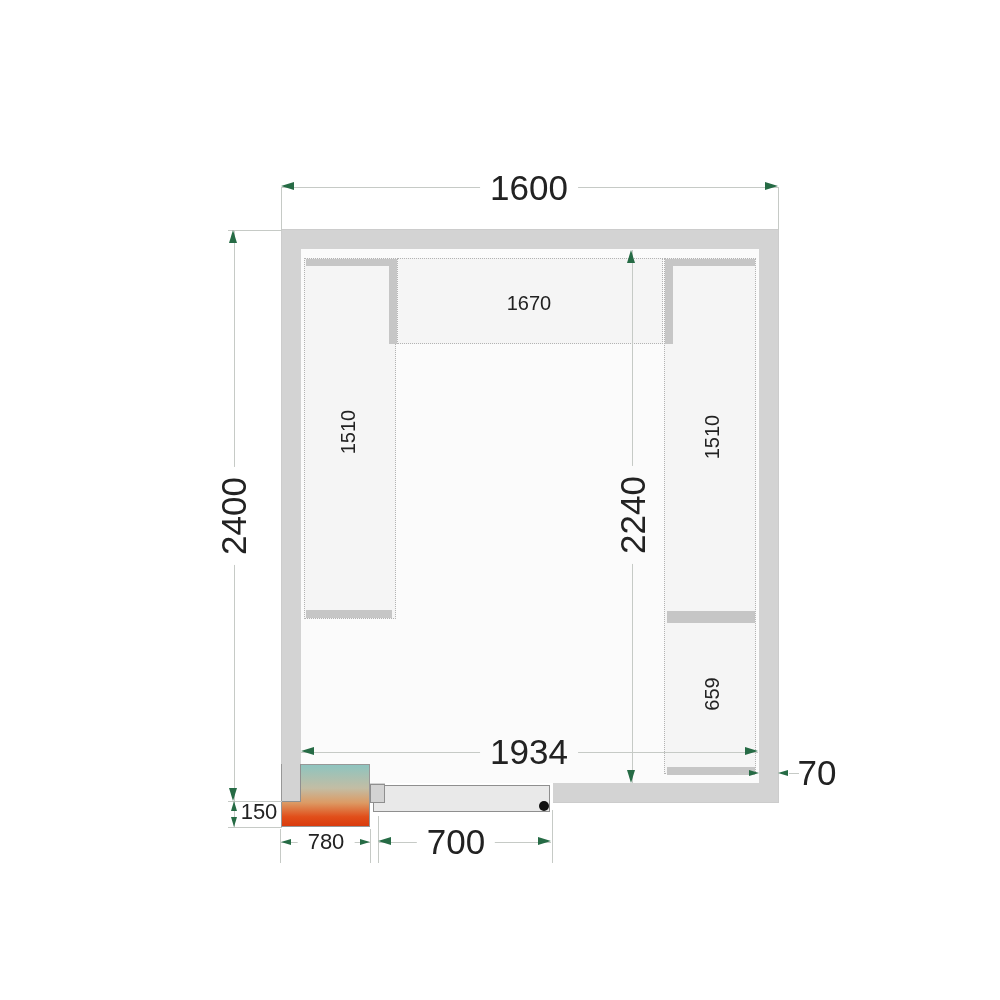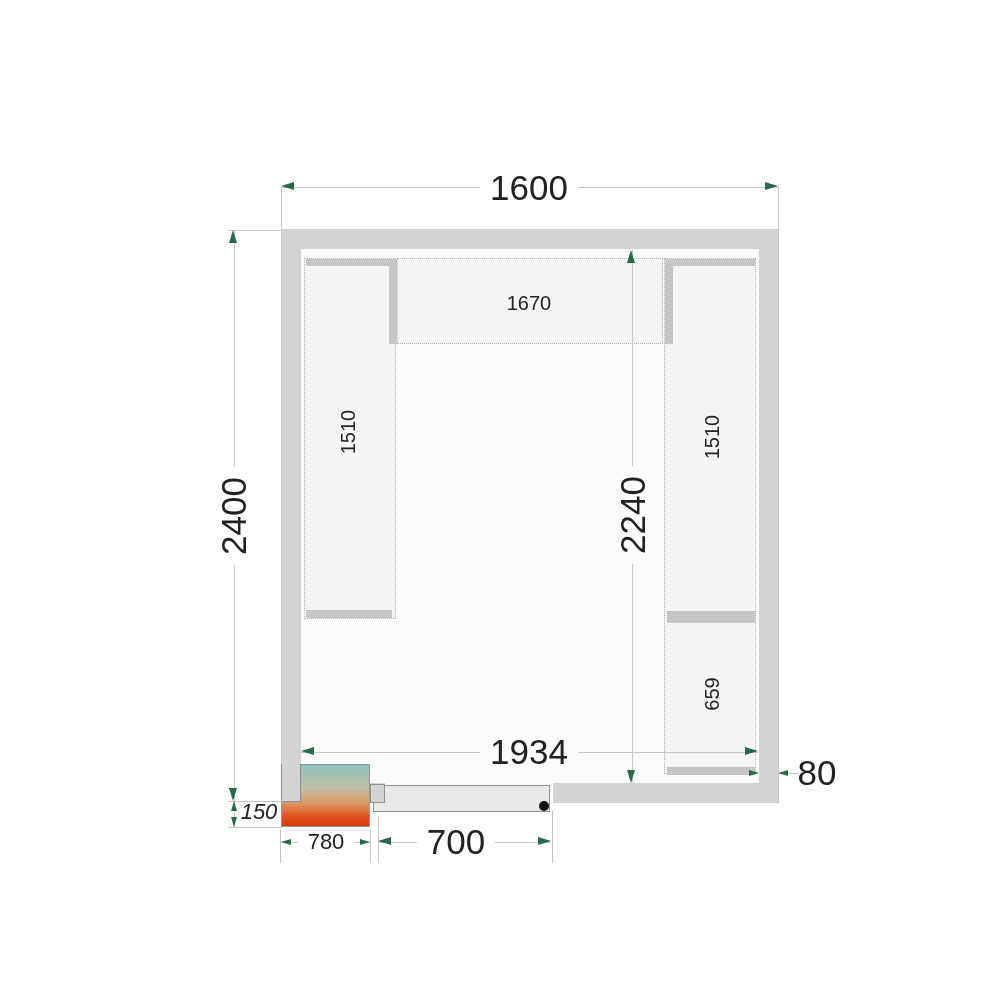--- a/index.html
+++ b/index.html
@@ -110,27 +110,27 @@
 
   <div class="abs dl" style="left:301px;top:752px;width:457px;height:1px;"></div>
   <div class="abs arr left" style="left:301px;top:747px;"></div>
   <div class="abs arr right" style="left:745px;top:747px;"></div>
   <div class="abs dim-text bg-f" style="left:529px;top:751px;">1934</div>
 
   <div class="abs dl" style="left:738px;top:773px;width:10px;height:1px;"></div>
   <div class="abs dl" style="left:789px;top:773px;width:10px;height:1px;"></div>
   <div class="abs arr sm right" style="left:749px;top:770px;"></div>
   <div class="abs arr sm left" style="left:778px;top:770px;"></div>
-  <div class="abs dim-text" style="left:817px;top:772px;">80</div>
+  <div class="abs dim-text" style="left:817px;top:772px;">70</div>
 
   <div class="abs dl" style="left:228px;top:827px;width:54px;height:1px;"></div>
   <div class="abs dl" style="left:234px;top:801px;width:1px;height:26px;"></div>
   <div class="abs arr sm up" style="left:231px;top:801px;"></div>
   <div class="abs arr sm down" style="left:231px;top:817px;"></div>
-  <div class="abs dim-text sz22" style="left:259px;top:812px;font-style:italic;">150</div>
+  <div class="abs dim-text sz22" style="left:259px;top:812px;">150</div>
 
   <div class="abs dl" style="left:280px;top:829px;width:1px;height:34px;"></div>
   <div class="abs dl" style="left:370px;top:829px;width:1px;height:34px;"></div>
   <div class="abs dl" style="left:281px;top:842px;width:89px;height:1px;"></div>
   <div class="abs arr sm left" style="left:281px;top:839px;"></div>
   <div class="abs arr sm right" style="left:360px;top:839px;"></div>
   <div class="abs dim-text sz22 bg-w" style="left:326px;top:842px;">780</div>
 
   <div class="abs dl" style="left:378px;top:816px;width:1px;height:47px;"></div>
   <div class="abs dl" style="left:552px;top:810px;width:1px;height:53px;"></div>

